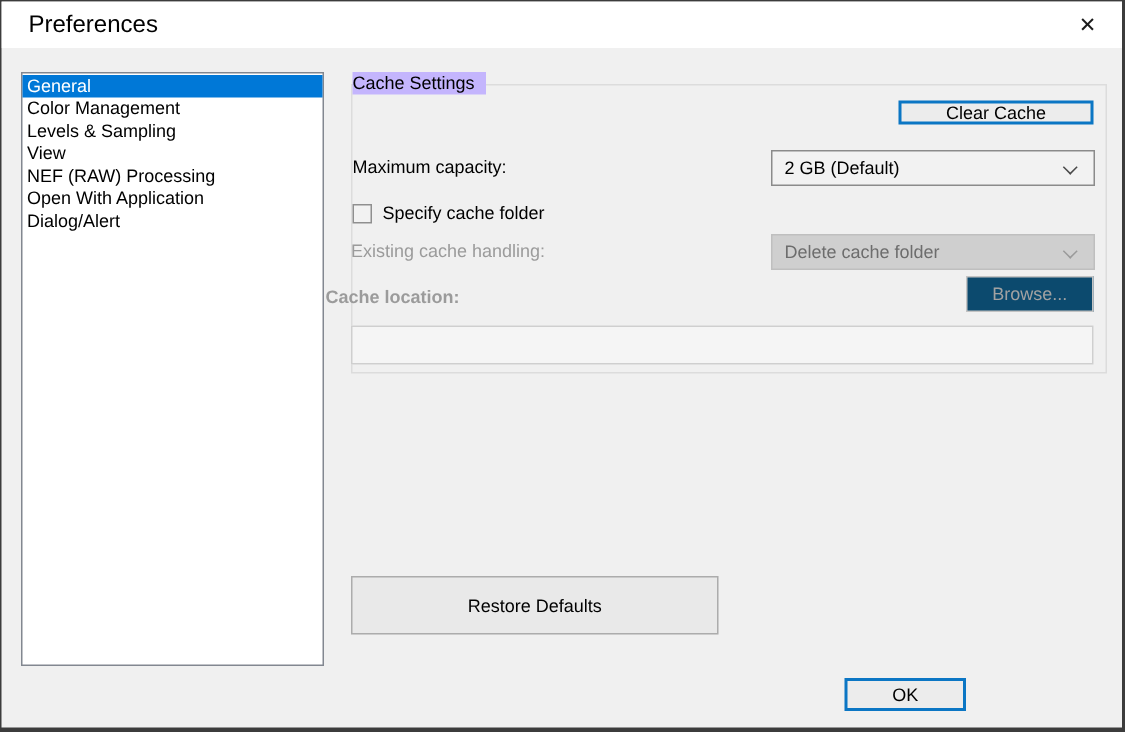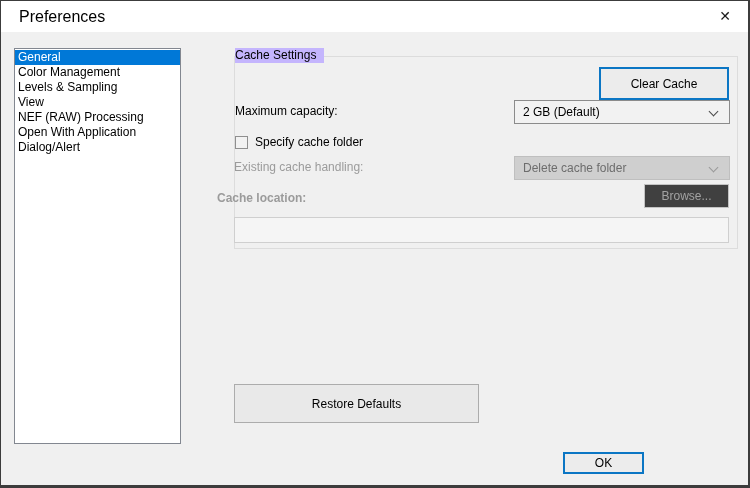--- a/index.html
+++ b/index.html
@@ -22,21 +22,21 @@
   }
   .titlebar .title { padding-left: 18px; font-size: 16px; color: #000; }
   .close-btn {
     position: absolute; right: 0; top: 0; width: 46px; height: 30px;
     display: flex; align-items: center; justify-content: center;
     font-size: 14px; color: #1a1a1a; cursor: default;
   }
 
   
   .listbox {
-    position: absolute; left: 13px; top: 47px; width: 167px; height: 396px;
+    position: absolute; left: 13px; top: 47px; width: 202px; height: 396px;
     background: #ffffff; border: 1px solid #828790; padding-top: 1px;
   }
   .list-item {
     height: 15px; line-height: 15px; padding-left: 3px;
     white-space: nowrap; overflow: hidden;
   }
   .list-item.selected { background: #0078d7; color: #ffffff; }
 
   
   .groupbox {
@@ -50,21 +50,21 @@
 
   .label { position: absolute; line-height: 15px; color: #000; }
   .label.disabled { color: #9b9b9b; }
 
   .btn {
     position: absolute; display: flex; align-items: center; justify-content: center;
     background: #e9e9e9; border: 1px solid #acacac; font-size: 12px; color: #000;
     cursor: default;
   }
   .btn.default { border: 2px solid #0b76c4; background: #ececec; }
-  .btn.disabled { background: #404040; border-color: #c3c3c3; color: #a2a2a2; }
+  .btn.disabled { background: #0c4a6e; border-color: #c3c3c3; color: #a2a2a2; }
 
   .combo {
     position: absolute; height: 24px; width: 216px;
     background: #f2f2f2; border: 1px solid #8b8b8b;
     display: flex; align-items: center; padding-left: 8px; cursor: default;
   }
   .combo.disabled { background: #cfcfcf; border-color: #bfbfbf; color: #6d6d6d; }
   .chevron {
     position: absolute; right: 12px; top: 7px; width: 7px; height: 7px;
     border-right: 1px solid #4a4a4a; border-bottom: 1px solid #4a4a4a;
@@ -101,21 +101,21 @@
     <div class="list-item">View</div>
     <div class="list-item">NEF (RAW) Processing</div>
     <div class="list-item">Open With Application</div>
     <div class="list-item">Dialog/Alert</div>
   </div>
 
   <div class="groupbox">
     <span class="group-label">Cache Settings</span>
   </div>
 
-  <div class="btn default" style="left:598px; top:66px; width:130px; height:33px;">Clear Cache</div>
+  <div class="btn default" style="left:598px; top:66px; width:130px; height:16px;">Clear Cache</div>
 
   <span class="label" style="left:234px; top:103px;">Maximum capacity:</span>
   <div class="combo" style="left:513px; top:99px;">
     <span>2 GB (Default)</span>
     <span class="chevron"></span>
   </div>
 
   <span class="checkbox" style="left:234px; top:135px;"></span>
   <span class="label" style="left:254px; top:134px;text-align:center;">Specify cache folder</span>
 

